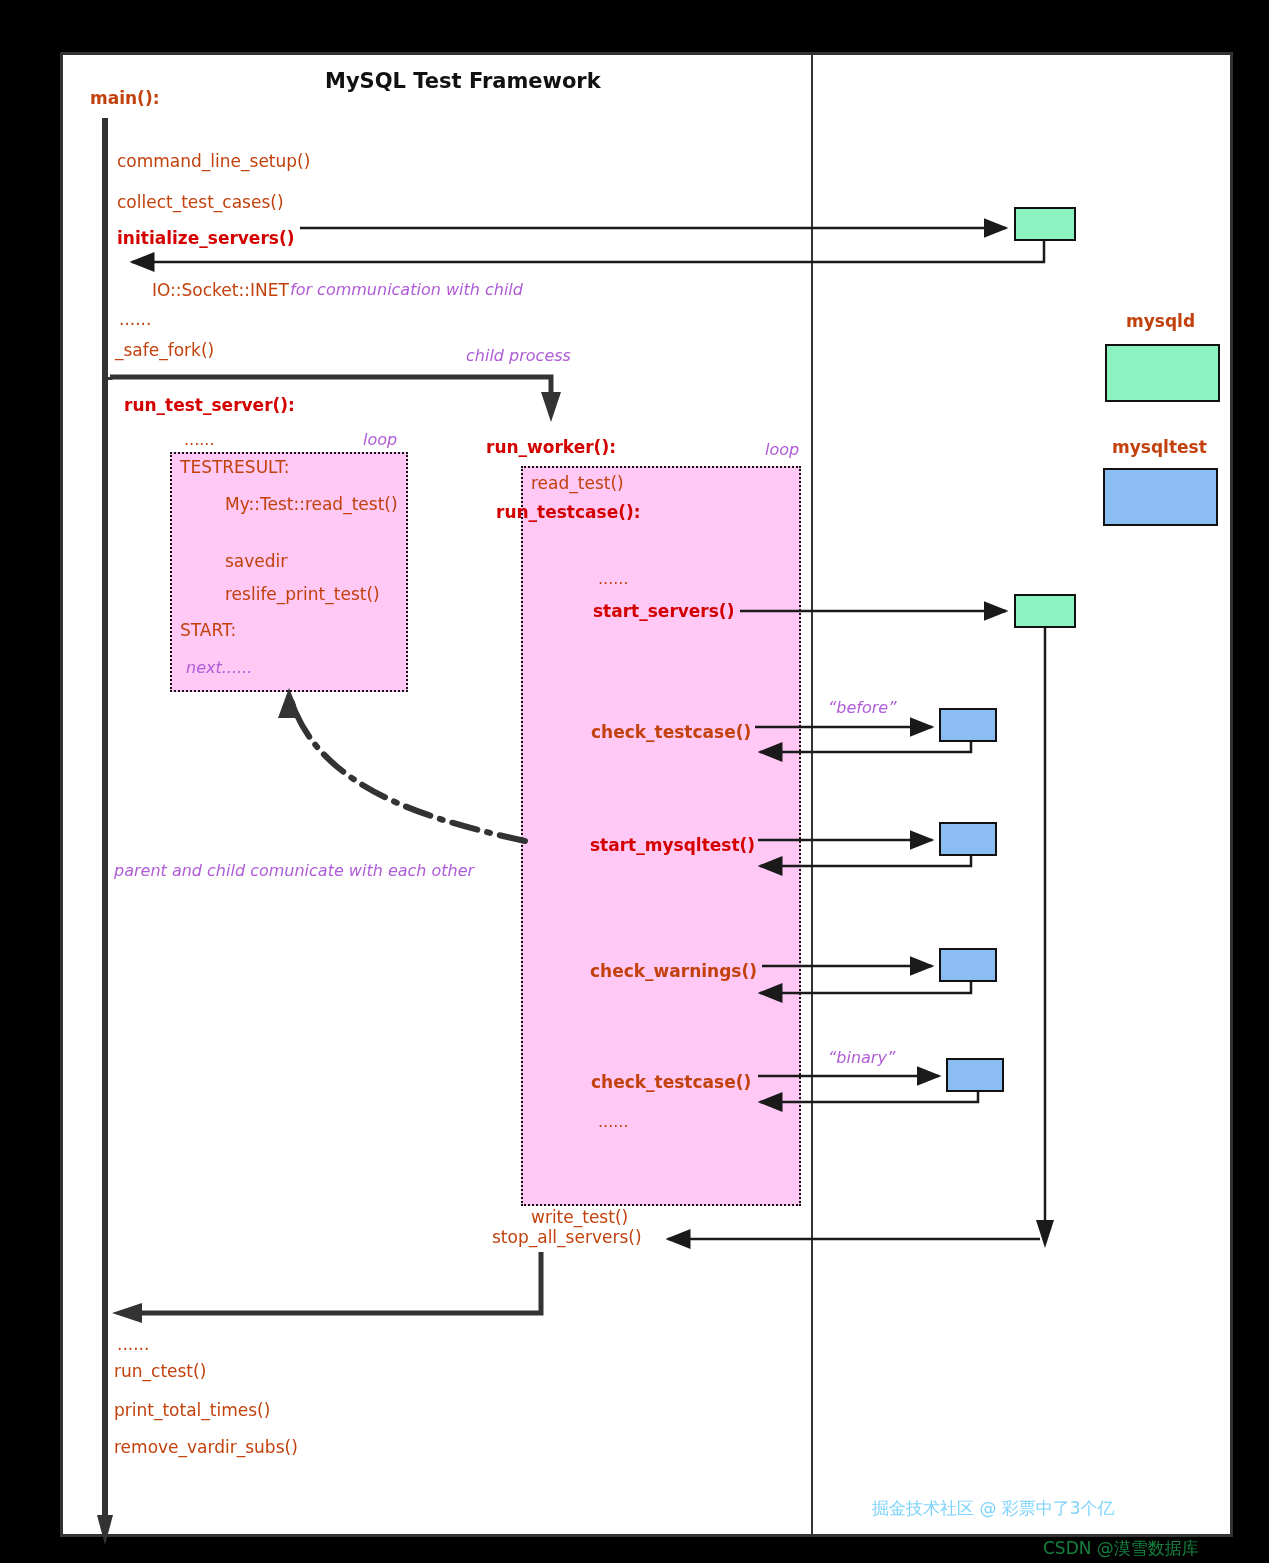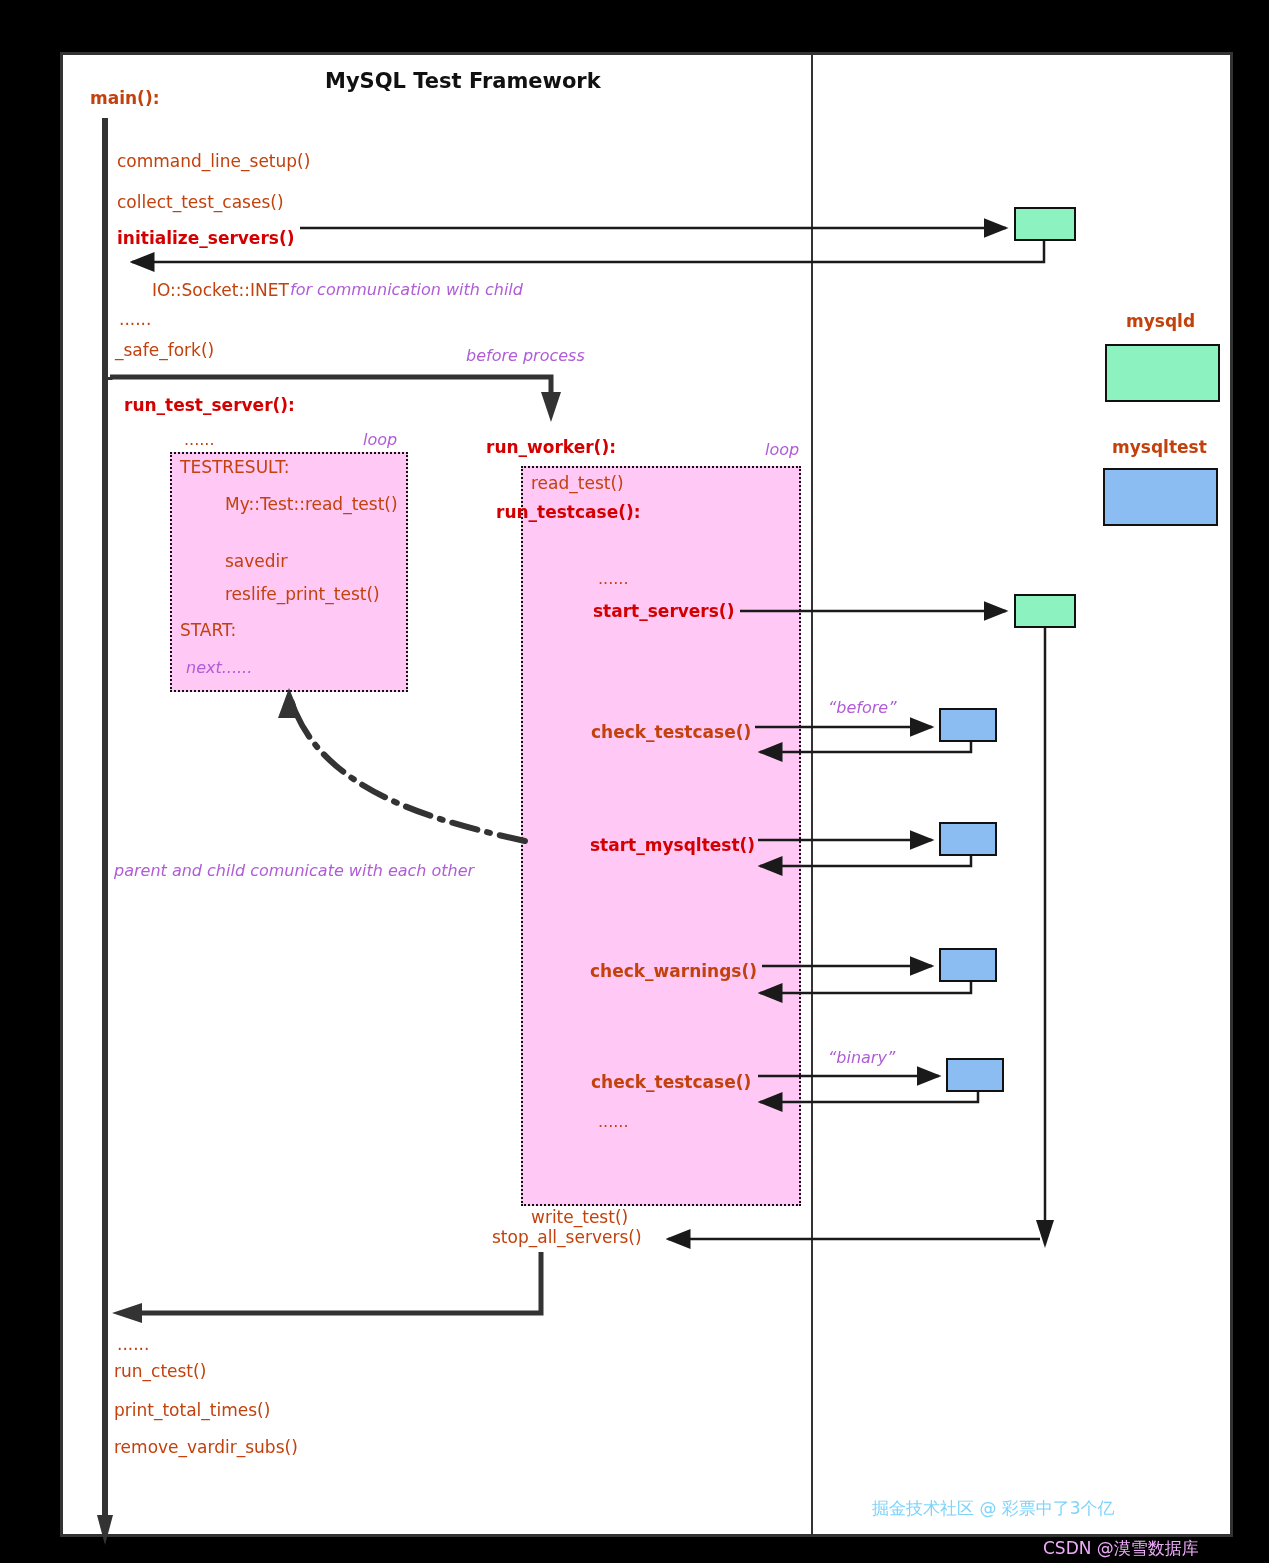--- a/index.html
+++ b/index.html
@@ -84,21 +84,21 @@
     box-sizing: border-box;
   }
   .watermark {
     position: absolute;
     color: #7dd3fc;
     font-size: 17px;
     white-space: nowrap;
   }
   .watermark-bottom {
     position: absolute;
-    color: #f0abfc;
+    color: #15803d;
     font-size: 17px;
     white-space: nowrap;
   }
 </style>
 </head>
 <body>
 
 <div id="canvas">
 
   <div class="frame"></div>
@@ -170,21 +170,21 @@
 
   <div class="lbl bold" style="left:90px; top:89px;">main():</div>
 
   <div class="lbl" style="left:117px; top:152px;">command_line_setup()</div>
   <div class="lbl" style="left:117px; top:193px;">collect_test_cases()</div>
   <div class="lbl red" style="left:117px; top:229px;">initialize_servers()</div>
   <div class="lbl" style="left:114px; top:281px;margin-left:38px;">IO::Socket::INET</div>
   <div class="lbl purple" style="left:290px; top:281px;">for communication with child</div>
   <div class="lbl" style="left:119px; top:310px;">......</div>
   <div class="lbl" style="left:115px; top:341px;">_safe_fork()</div>
-  <div class="lbl purple" style="left:466px; top:347px;">before process</div>
+  <div class="lbl purple" style="left:466px; top:347px;">child process</div>
 
   <div class="lbl red" style="left:124px; top:396px;">run_test_server():</div>
   <div class="lbl small" style="left:184px; top:431px;">......</div>
   <div class="lbl purple" style="left:363px; top:431px;">loop</div>
 
   <div class="lbl" style="left:180px; top:458px;">TESTRESULT:</div>
   <div class="lbl" style="left:225px; top:495px;text-align:center;">My::Test::read_test()</div>
   <div class="lbl" style="left:225px; top:552px;">savedir</div>
 
   <div class="lbl" style="left:225px; top:552px;">savedir</div>

